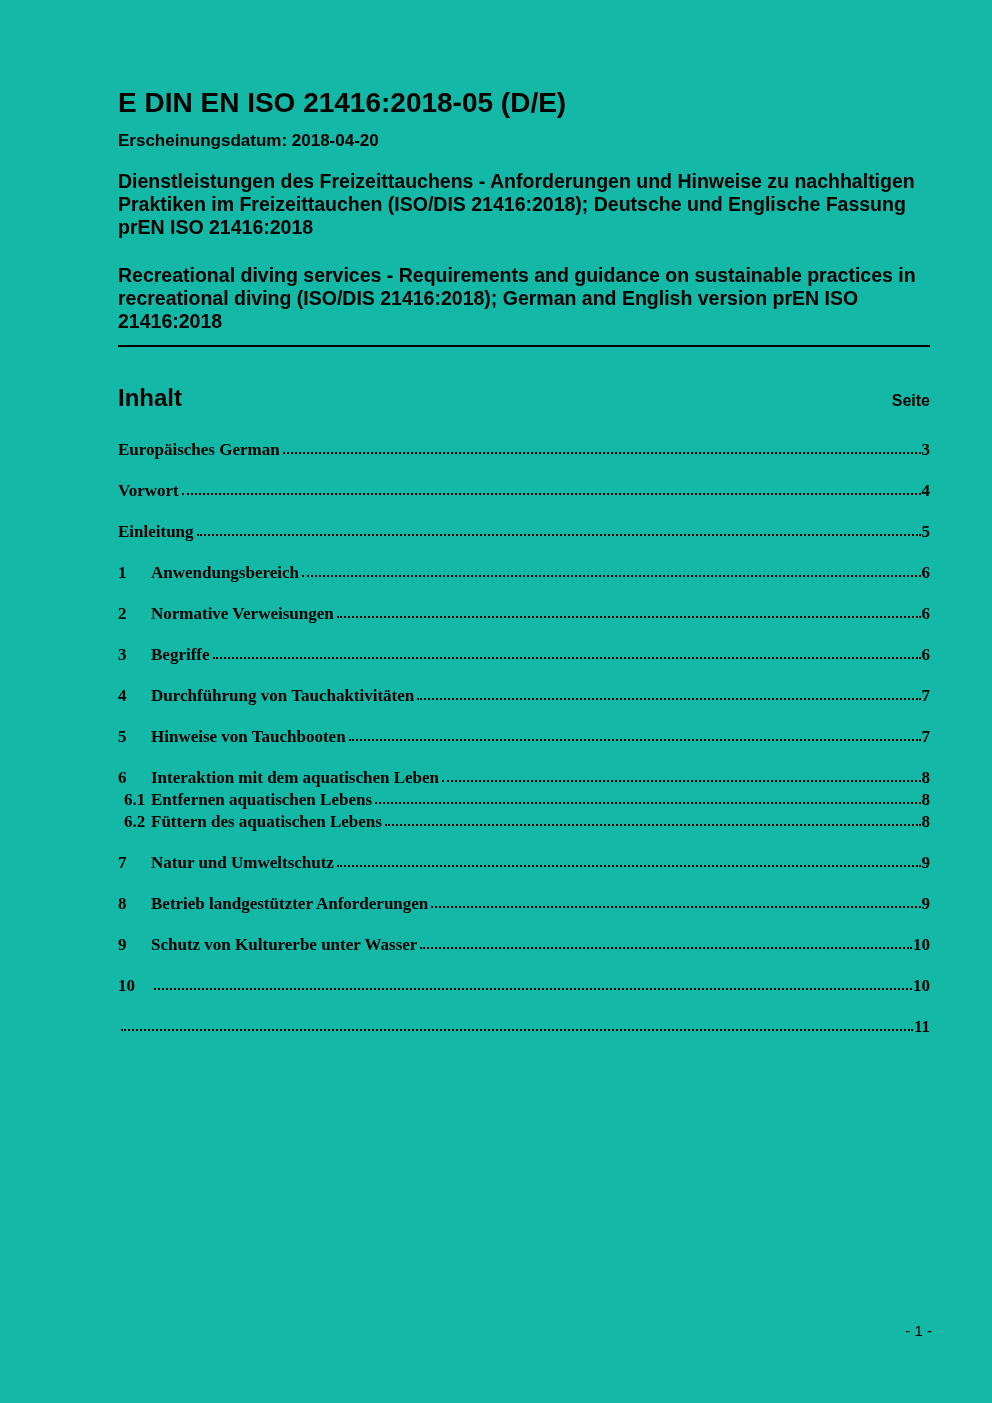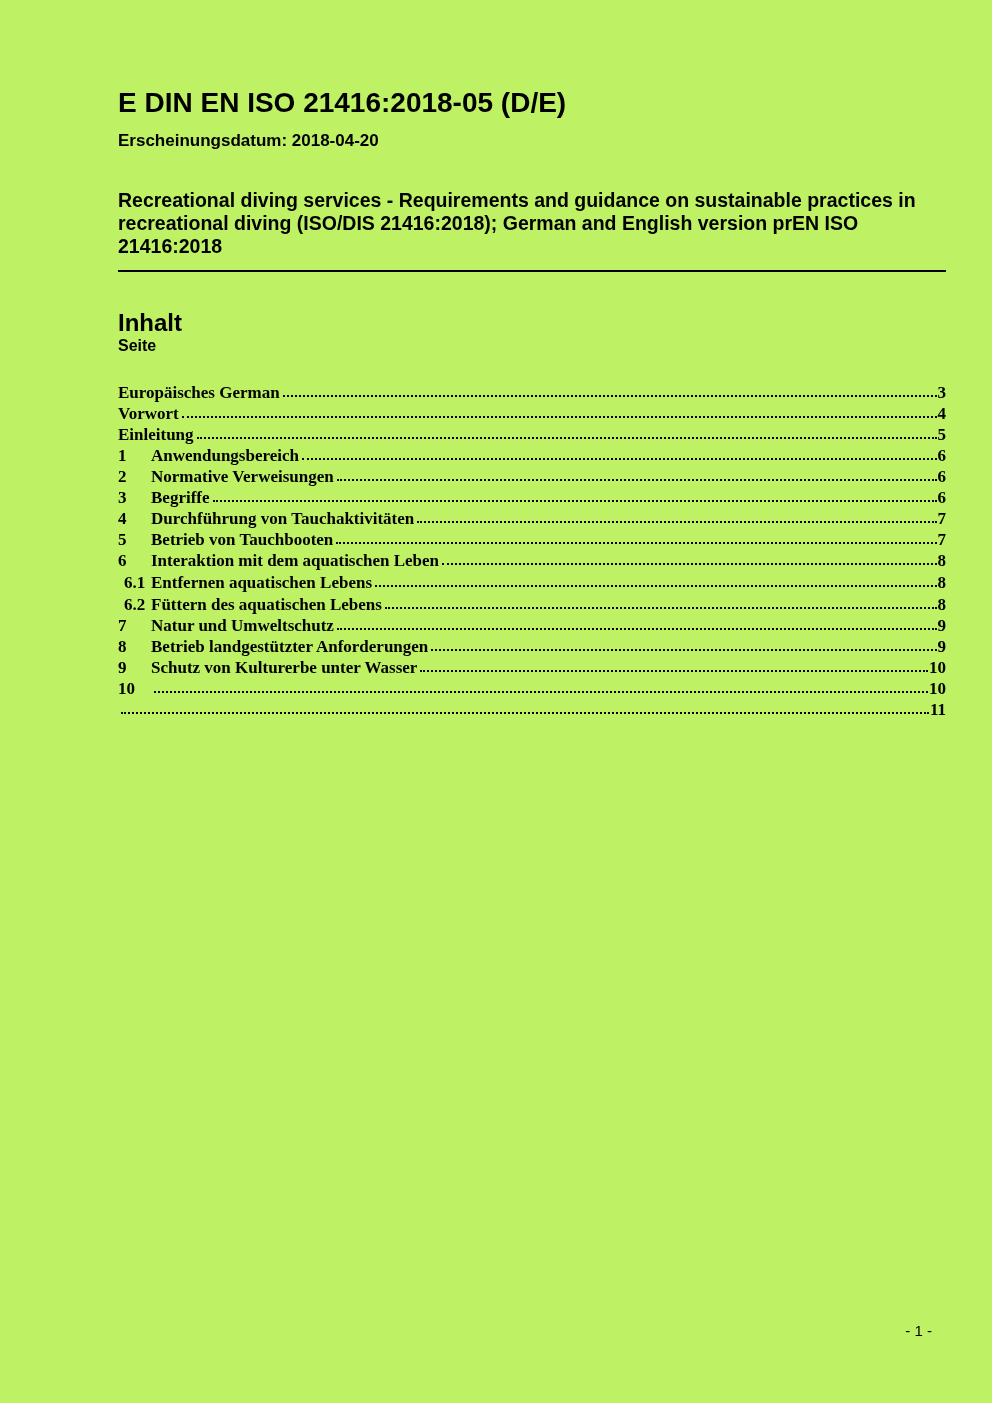--- a/index.html
+++ b/index.html
@@ -5,25 +5,25 @@
   html, body {
     margin: 0;
     padding: 0;
     background: #ffffff;
   }
   .page {
     position: relative;
     width: 992px;
     height: 1403px;
     margin: 0 auto;
-    background: #bef264;
+    background: #14b8a6;
     color: #000000;
     font-family: "Liberation Sans", sans-serif;
     box-sizing: border-box;
-    padding: 88px 46px 0 118px;
+    padding: 88px 62px 0 118px;
     overflow: hidden;
   }
   
   .doc-code {
     font-size: 28px;
     font-weight: bold;
     line-height: 1.05;
     margin: 0;
     letter-spacing: 0;
   }
@@ -33,31 +33,30 @@
     margin-top: 14px;
   }
   .doc-title {
     font-size: 19.5px;
     font-weight: bold;
     line-height: 23px;
     margin: 0;
   }
   .doc-title.de { margin-top: 19px; }
   .doc-title.en {
-    margin-top: 38px;
+    margin-top: 25px;
     padding-bottom: 12px;
     border-bottom: 2px solid #000;
   }
   
   .toc-header {
     display: flex;
     justify-content: space-between;
     align-items: baseline;
     margin-top: 37px;
-    flex-direction: column;
   }
   .toc-heading {
     font-size: 24px;
     font-weight: bold;
     margin: 0;
   }
   .toc-page-col-label {
     font-size: 16px;
     font-weight: bold;
     text-align: center;
@@ -66,21 +65,21 @@
   .toc-list {
     margin-top: 29px;
     font-family: "Liberation Serif", serif;
     font-weight: bold;
     font-size: 17px;
   }
   .toc-row {
     display: flex;
     align-items: baseline;
     line-height: 17px;
-    margin-top: 4px;
+    margin-top: 24px;
   }
   .toc-row.tight { margin-top: 5px; text-align: center; }
   .toc-row:first-child { margin-top: 0; }
   .toc-num {
     flex: 0 0 33px;
     white-space: nowrap;
   }
   .toc-label {
     white-space: pre-wrap;
     flex: 0 1 auto;
@@ -108,20 +107,21 @@
 </style>
 </head>
 <body>
 
 <div class="page">
 
   <h1 class="doc-code">E DIN EN ISO 21416:2018-05 (D/E)</h1>
 
   <div class="doc-date">Erscheinungsdatum: 2018-04-20</div>
 
+  <p class="doc-title de">Dienstleistungen des Freizeittauchens - Anforderungen und Hinweise zu nachhaltigen Praktiken im Freizeittauchen (ISO/DIS 21416:2018); Deutsche und Englische Fassung prEN ISO 21416:2018</p>
 
   <p class="doc-title en">Recreational diving services - Requirements and guidance on sustainable practices in recreational diving (ISO/DIS 21416:2018); German and English version prEN ISO 21416:2018</p>
 
   <div class="toc-header">
     <h2 class="toc-heading">Inhalt</h2>
     <span class="toc-page-col-label">Seite</span>
   </div>
 
   <div class="toc-list" id="toc-list">
     <div class="toc-row no-num">
@@ -168,21 +168,21 @@
 
     <div class="toc-row">
       <span class="toc-num">4</span>
       <span class="toc-label">Durchführung von Tauchaktivitäten</span>
       <span class="toc-leader"></span>
       <span class="toc-page">7</span>
     </div>
 
     <div class="toc-row">
       <span class="toc-num">5</span>
-      <span class="toc-label">Betrieb von Tauchbooten</span>
+      <span class="toc-label">Hinweise von Tauchbooten</span>
       <span class="toc-leader"></span>
       <span class="toc-page">7</span>
     </div>
 
     <div class="toc-row">
       <span class="toc-num">6</span>
       <span class="toc-label">Interaktion mit dem aquatischen Leben</span>
       <span class="toc-leader"></span>
       <span class="toc-page">8</span>
     </div>

